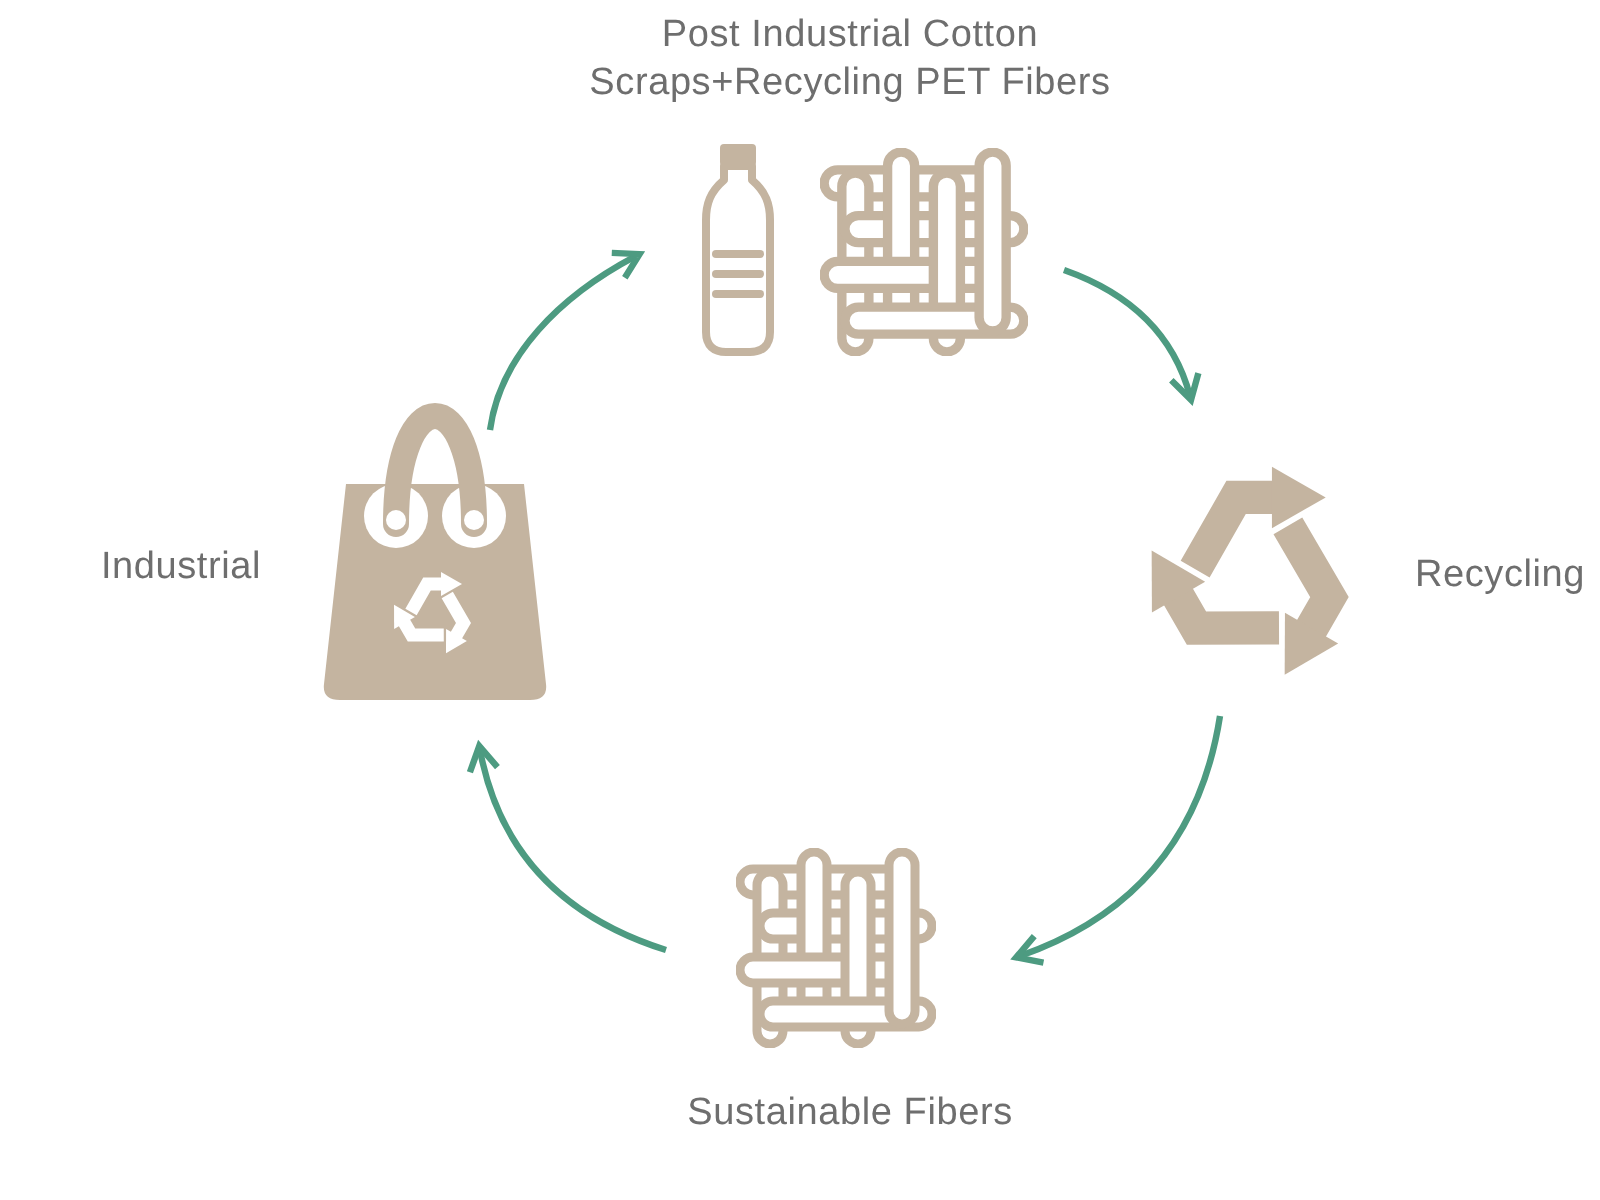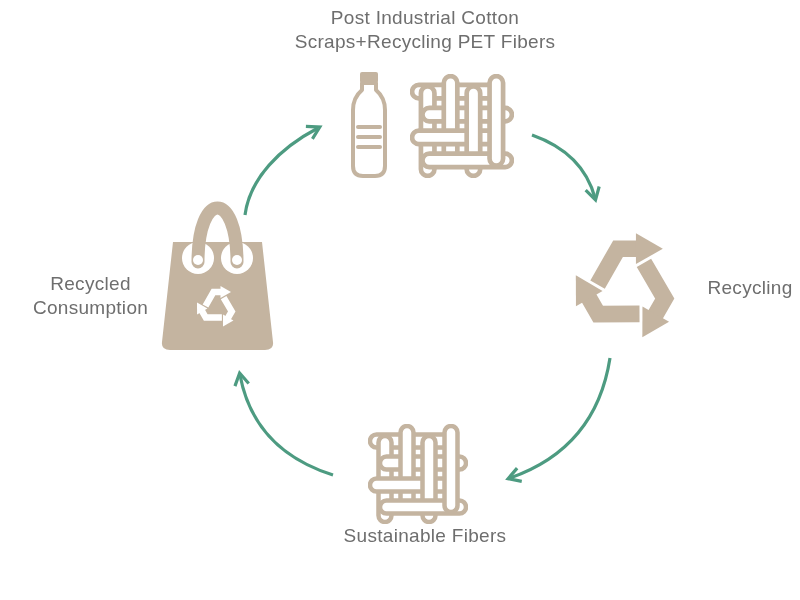--- a/index.html
+++ b/index.html
@@ -93,29 +93,28 @@
   </svg>
 
   <svg class="abs recycle-tan" style="left:563px;top:218px" width="128" height="128" viewBox="0 0 100 100">
     <use href="#recycle-symbol" width="100" height="100"></use>
   </svg>
   <div class="abs label" style="left:695px;top:276px;width:110px;">Recycling</div>
 
   <svg class="abs" style="left:368px;top:422px" width="100" height="104" viewBox="0 0 100 100">
     <use href="#weave-symbol" width="100" height="100"></use>
   </svg>
-  <div class="abs label" style="left:305px;top:524px;width:240px;">Sustainable Fibers</div>
+  <div class="abs label" style="left:305px;top:545px;width:240px;">Sustainable Fibers</div>
 
   <svg class="abs" style="left:160px;top:200px" width="115" height="155" viewBox="0 0 115 155">
     <path d="M 13 42 L 102 42 L 113 142 Q 114 150 105 150 L 10 150 Q 1 150 2 142 Z" class="ft"></path>
     <circle cx="38" cy="58" r="16" class="fw"></circle>
     <circle cx="77" cy="58" r="16" class="fw"></circle>
     <path d="M 38 62 C 38 -10, 77 -10, 77 62" class="st fn" stroke-width="13" stroke-linecap="round"></path>
     <circle cx="38" cy="60" r="5" class="fw"></circle>
     <circle cx="77" cy="60" r="5" class="fw"></circle>
     <use href="#recycle-symbol" x="32" y="80" width="50" height="50" class="recycle-white"></use>
   </svg>
   <div class="abs label" style="left:13px;top:272px;width:155px;">
-    <div>Recycled</div>
-    <div>Consumption</div>
+    <div>Industrial</div>
   </div>
 
 </div>
 
 </body></html>

